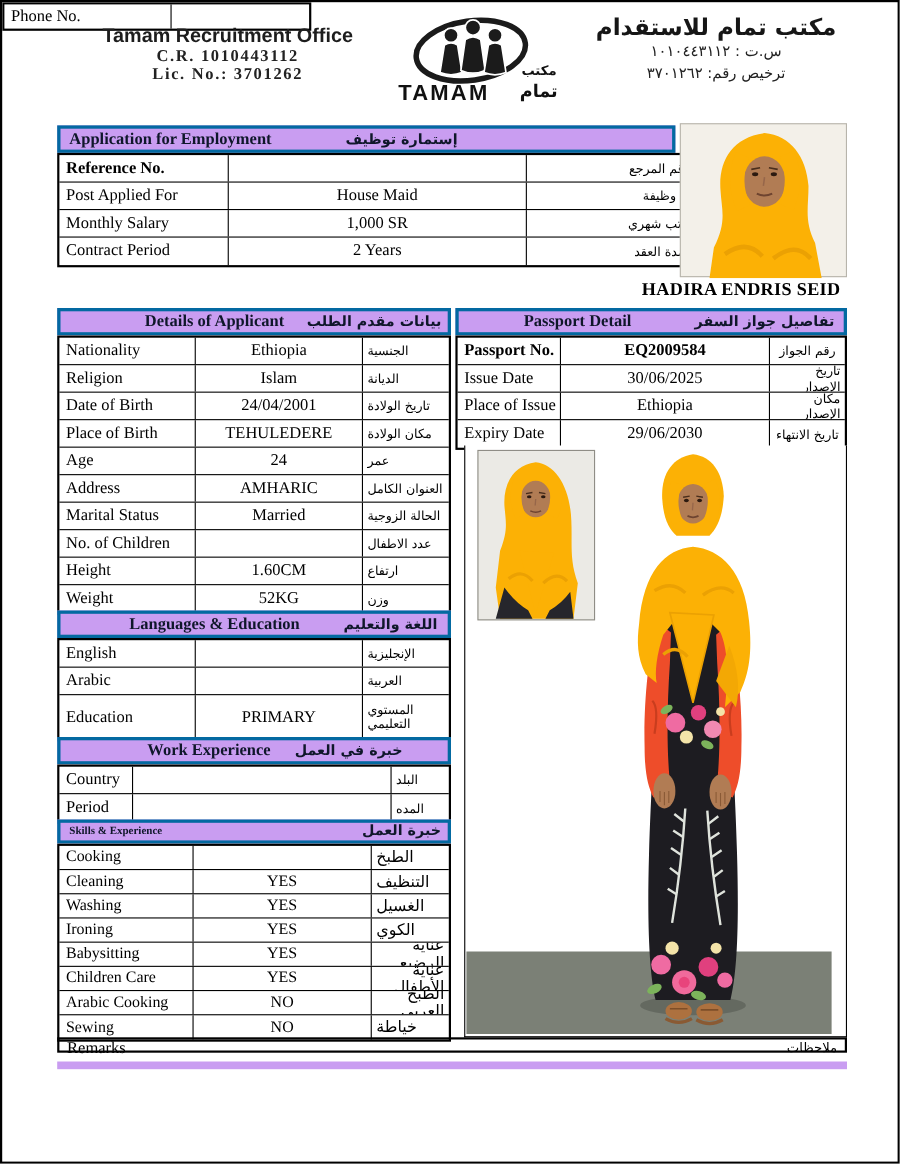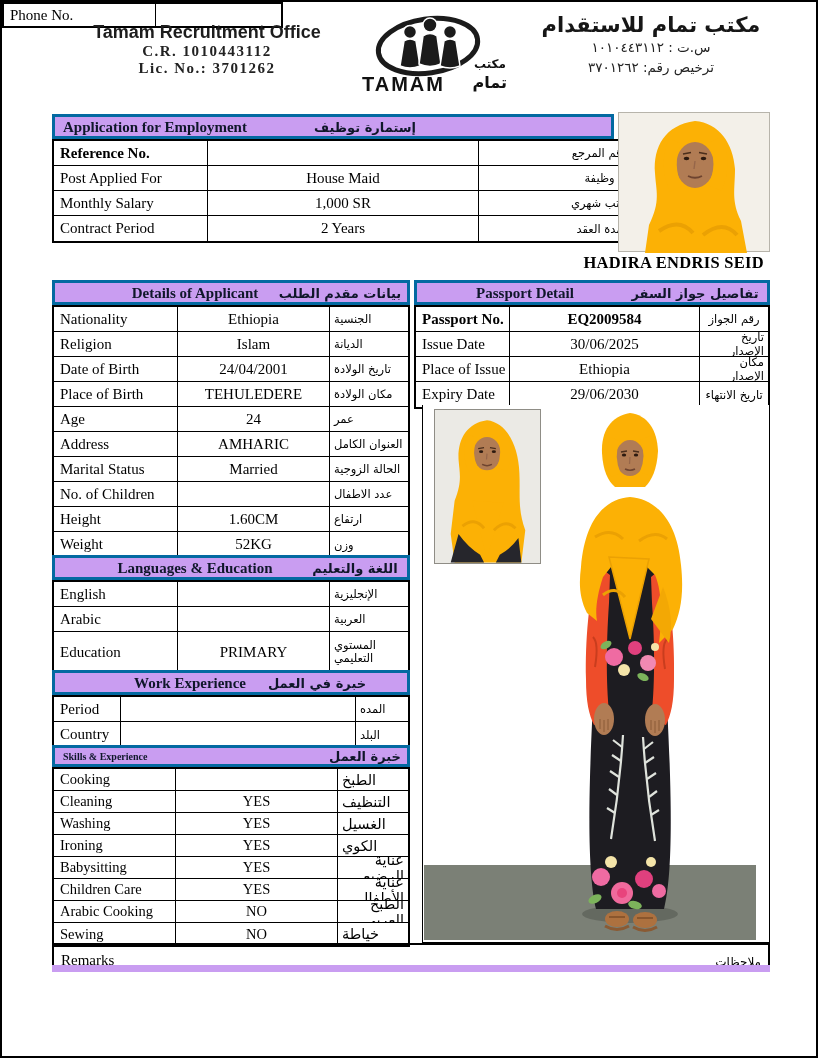--- a/index.html
+++ b/index.html
@@ -48,21 +48,21 @@
   .phone .cell{font-size:15px}
   
   .name{top:251px;right:52px;font-size:16.5px;font-weight:bold;letter-spacing:.3px}
   
   .photo-top{left:616px;top:110px;width:152px;height:140px;background:#f3f0e9;border:1px solid #b7b4ab}
   .panel{left:420px;top:403px;width:348px;height:538px;border:1.5px solid #000;border-top:none;background:#fff}
   .floor{position:absolute;left:1px;top:460px;width:332px;height:75px;background:#7b8076}
   .pass-photo{position:absolute;left:11px;top:4px;width:107px;height:155px;background:#ebeae5;border:1px solid #8f8d86}
   .fullbody{position:absolute;left:128px;top:2px;width:162px;height:532px}
   
-  .remarks{left:50px;top:941px;width:718px;height:28px;border:2px solid #000;display:flex;align-items:flex-end;justify-content:space-between;padding:0 7px;font-size:15px}
+  .remarks{left:50px;top:941px;width:718px;height:14px;border:2px solid #000;display:flex;align-items:flex-start;justify-content:space-between;padding:0 7px;font-size:15px}
   .remarks .arc{font-size:12px;padding:0}
   .pbar{left:50px;top:963px;width:718px;height:7px;background:var(--purple)}
   svg{display:block}
 </style>
 </head>
 <body>
 
 <div class="page">
 
   <div class="abs hdr-left">
@@ -336,28 +336,28 @@
       <div class="cell arc ar-left">المستوي التعليمي</div>
     </div>
   </div>
 
   <div class="bar" style="left:50px;top:668px;width:358px;height:25px">
     <span class="cen" style="left:135px">Work Experience</span>
     <span class="cen arz" style="left:262px">خبرة في العمل</span>
   </div>
   <div class="tbl tblW" style="left:50px;top:693px;width:358px">
     <div class="row">
+      <div class="cell lbl">Country</div>
+      <div class="cell val"></div>
+      <div class="cell arc ar-left">البلد</div>
+    </div>
+    <div class="row">
       <div class="cell lbl">Period</div>
       <div class="cell val"></div>
       <div class="cell arc ar-left">المده</div>
-    </div>
-    <div class="row">
-      <div class="cell lbl">Country</div>
-      <div class="cell val"></div>
-      <div class="cell arc ar-left">البلد</div>
     </div>
   </div>
 
   <div class="bar" style="left:50px;top:743px;width:358px;height:22px">
     <span class="lft" style="font-size:10px">Skills &amp; Experience</span>
     <span class="rgt arz">خبرة العمل</span>
   </div>
   <div class="tbl tblS" style="left:50px;top:765px;width:358px">
     <div class="row">
       <div class="cell lbl">Cooking</div>

